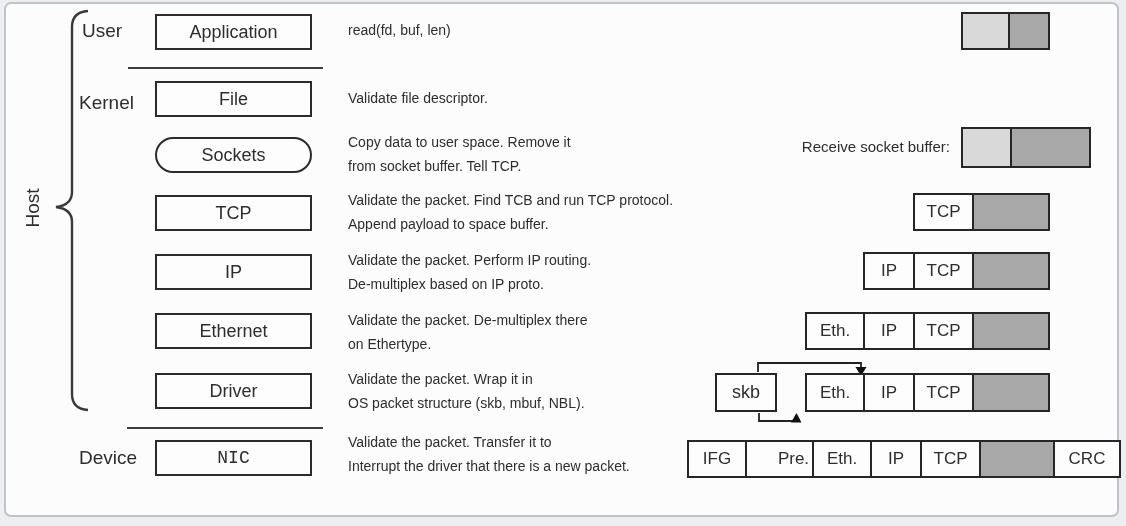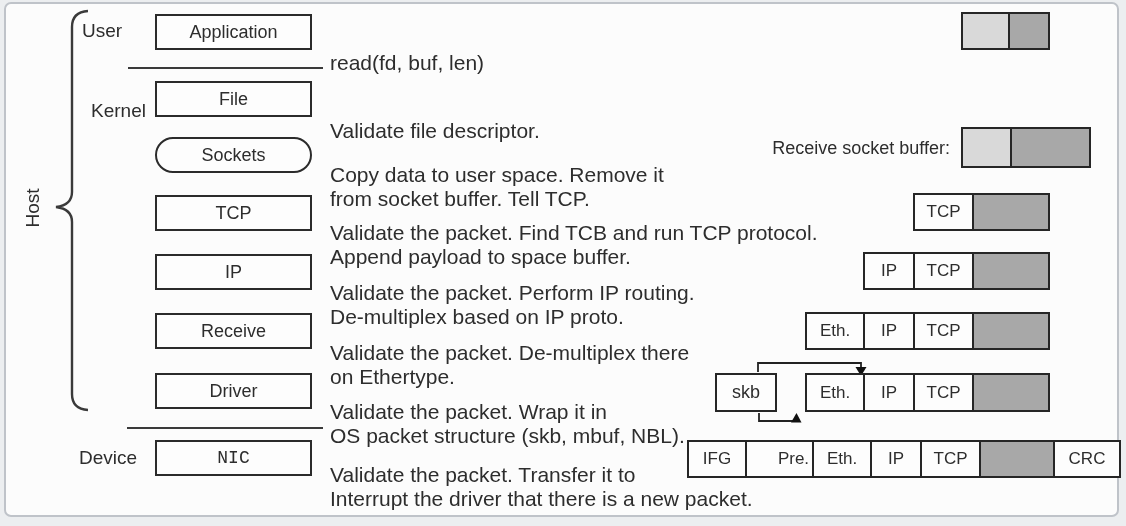--- a/index.html
+++ b/index.html
@@ -18,23 +18,23 @@
     border:2px solid #2b2b2b; background:#fdfdfd; box-sizing:border-box;
     display:flex; align-items:center; justify-content:center;
     font-size:18px;
   }
   .side-label { position:absolute; font-size:19px; white-space:nowrap; }
   .host-label {
     position:absolute; left:2px; top:196px; width:62px; height:24px;
     display:flex; align-items:center; justify-content:center;
     font-size:19px; transform:rotate(-90deg);
   }
-  .desc { position:absolute; left:330px; font-size:21px; line-height:23.5px; white-space:nowrap;margin-top:32px; }
+  .desc { position:absolute; left:348px; font-size:14px; line-height:23.5px; white-space:nowrap; }
   .desc .line { display:block; }
-  .recv-label { position:absolute; left:712px; top:138px; width:238px; text-align:right; font-size:18px; }
+  .recv-label { position:absolute; left:712px; top:138px; width:238px; text-align:right; font-size:15px; }
   .pkt {
     position:absolute; display:flex; box-sizing:border-box;
     border:2px solid #262626; background:#fdfdfd;
   }
   .pkt .cell {
     box-sizing:border-box; border-right:2px solid #262626;
     display:flex; align-items:center; justify-content:center; font-size:17px;
   }
   .pkt .cell:last-child { border-right:none; }
   .cell.white { background:#fdfdfd; }
@@ -58,40 +58,40 @@
     <line x1="128" y1="68" x2="323" y2="68" stroke="#3a3a3a" stroke-width="2.2"></line>
     <line x1="127" y1="428" x2="323" y2="428" stroke="#3a3a3a" stroke-width="2.2"></line>
     <path d="M758,372 L758,363 L861,363 L861,368" fill="none" stroke="#222" stroke-width="1.8"></path>
     <polygon points="855.5,367 866.5,367 861,376" fill="#111"></polygon>
     <path d="M759,413 L759,421 L796,421" fill="none" stroke="#222" stroke-width="1.8"></path>
     <polygon points="791,422.5 801.5,422.5 796.5,413" fill="#111"></polygon>
   </svg>
 
   <div class="host-label">Host</div>
   <div class="side-label" style="left:82px; top:20px;">User</div>
-  <div class="side-label" style="left:79px; top:100px;margin-left:12px;">Kernel</div>
+  <div class="side-label" style="left:79px; top:92px;">Kernel</div>
   <div class="side-label" style="left:79px; top:447px;">Device</div>
 
   <div class="layer-box" style="top:14px;">
       <span>Application</span>
     </div>
   <div class="layer-box" style="top:81px;">
       <span>File</span>
     </div>
   <div class="layer-box" style="top:137px;border-radius:18px;">
       <span>Sockets</span>
     </div>
   <div class="layer-box" style="top:195px;">
       <span>TCP</span>
     </div>
   <div class="layer-box" style="top:254px;">
       <span>IP</span>
     </div>
   <div class="layer-box" style="top:313px;">
-      <span>Receive</span>
+      <span>Ethernet</span>
     </div>
   <div class="layer-box" style="top:373px;">
       <span>Driver</span>
     </div>
   <div class="layer-box" style="top:440px;font-family:Liberation Mono, monospace;">
       <span>NIC</span>
     </div>
 
   <div class="desc" style="top:19px;">
       <span class="line">read(fd, buf, len)</span>

